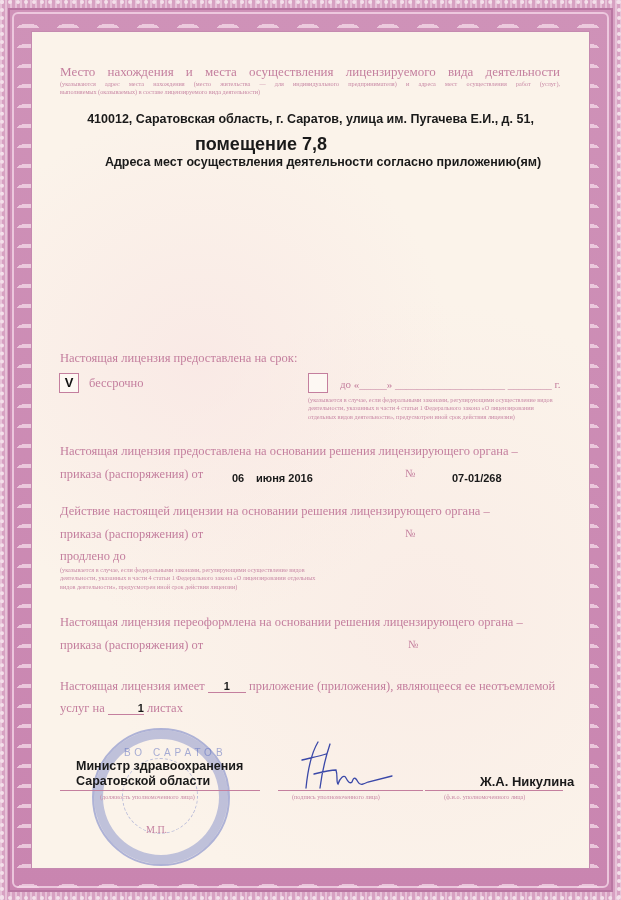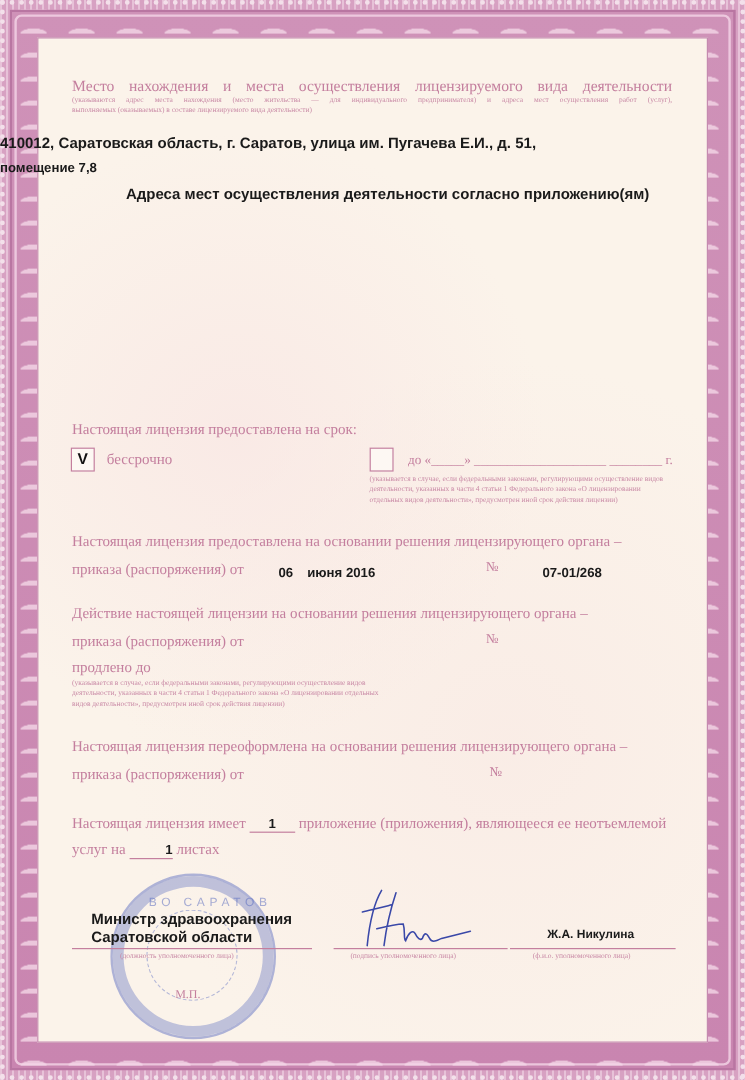--- a/index.html
+++ b/index.html
@@ -74,22 +74,22 @@
 
 <div class="sheet">
   <div class="edge"></div>
   <div class="band"></div>
   <div class="paper"></div>
 
   <div class="abs pink h-justify" style="left:60px; top:64px; width:500px; font-size:13px;">Место нахождения и места осуществления лицензируемого вида деятельности</div>
   <div class="abs tiny h-justify" style="left:60px; top:80px; width:500px;">(указываются адрес места нахождения (место жительства — для индивидуального предпринимателя) и адреса мест осуществления работ (услуг),</div>
   <div class="abs tiny" style="left:60px; top:88px;">выполняемых (оказываемых) в составе лицензируемого вида деятельности)</div>
 
-  <div class="abs dark" style="left:0; width:621px; text-align:left; top:112px; font-size:12.5px;">410012, Саратовская область, г. Саратов, улица им. Пугачева Е.И., д. 51,</div>
-  <div class="abs dark" style="left:0; width:522px; top:134px; font-size:11px;">помещение 7,8</div>
+  <div class="abs dark" style="left:0; width:621px; text-align:center; top:112px; font-size:12.5px;">410012, Саратовская область, г. Саратов, улица им. Пугачева Е.И., д. 51,</div>
+  <div class="abs dark" style="left:0; width:522px; text-align:center; top:134px; font-size:18px;">помещение 7,8</div>
   <div class="abs dark" style="left:0; width:592px; text-align:center; top:155px; font-size:12.5px;padding-left:27px;">Адреса мест осуществления деятельности согласно приложению(ям)</div>
 
   <div class="abs pink lead" style="left:60px; top:351px;">Настоящая лицензия предоставлена на срок:</div>
   <div class="checkbox" style="left:59px; top:373px;">V</div>
   <div class="abs pink lead" style="left:89px; top:376px;">бессрочно</div>
   <div class="checkbox" style="left:308px; top:373px;"></div>
   <div class="abs pink" style="left:340px; top:378px; font-size:11px;">до «_____» ____________________ ________ г.</div>
   <div class="abs tiny" style="left:308px; top:396px; width:255px; white-space:normal;">(указывается в случае, если федеральными законами, регулирующими осуществление видов деятельности, указанных в части 4 статьи 1 Федерального закона «О лицензировании отдельных видов деятельности», предусмотрен иной срок действия лицензии)</div>
 
   <div class="abs pink lead" style="left:60px; top:444px;">Настоящая лицензия предоставлена на основании решения лицензирующего органа –</div>
@@ -129,18 +129,18 @@
   <div class="abs dark" style="left:76px; top:774px; font-size:12.5px;">Саратовской области</div>
   <div class="sigline" style="left:60px; top:790px; width:200px;"></div>
   <div class="abs tiny" style="left:100px; top:793px;">(должность уполномоченного лица)</div>
 
   <svg class="abs" style="left:292px; top:738px;" width="110" height="56" viewBox="0 0 110 56">
     <path d="M26 4 C20 14 16 30 14 50 M10 22 C18 20 28 18 34 16 M38 6 C34 18 30 34 28 50 M22 36 C30 34 38 32 44 32 C46 38 44 44 46 46 C48 40 52 36 54 40 C56 44 58 46 60 44 C62 38 64 40 66 44 C68 48 72 46 76 44 L100 38" fill="none" stroke="#3a48a8" stroke-width="1.3" stroke-linecap="round"></path>
   </svg>
   <div class="sigline" style="left:278px; top:790px; width:145px;"></div>
   <div class="abs tiny" style="left:292px; top:793px;">(подпись уполномоченного лица)</div>
 
-  <div class="abs dark" style="left:456px; top:774px; font-size:10px;">Ж.А. Никулина</div>
+  <div class="abs dark" style="left:480px; top:774px; font-size:13px;">Ж.А. Никулина</div>
   <div class="sigline" style="left:425px; top:790px; width:138px;"></div>
   <div class="abs tiny" style="left:444px; top:793px;">(ф.и.о. уполномоченного лица)</div>
 
   <div class="abs pink" style="left:146px; top:824px; font-size:10px;">М.П.</div>
 </div>
 
 </body></html>

